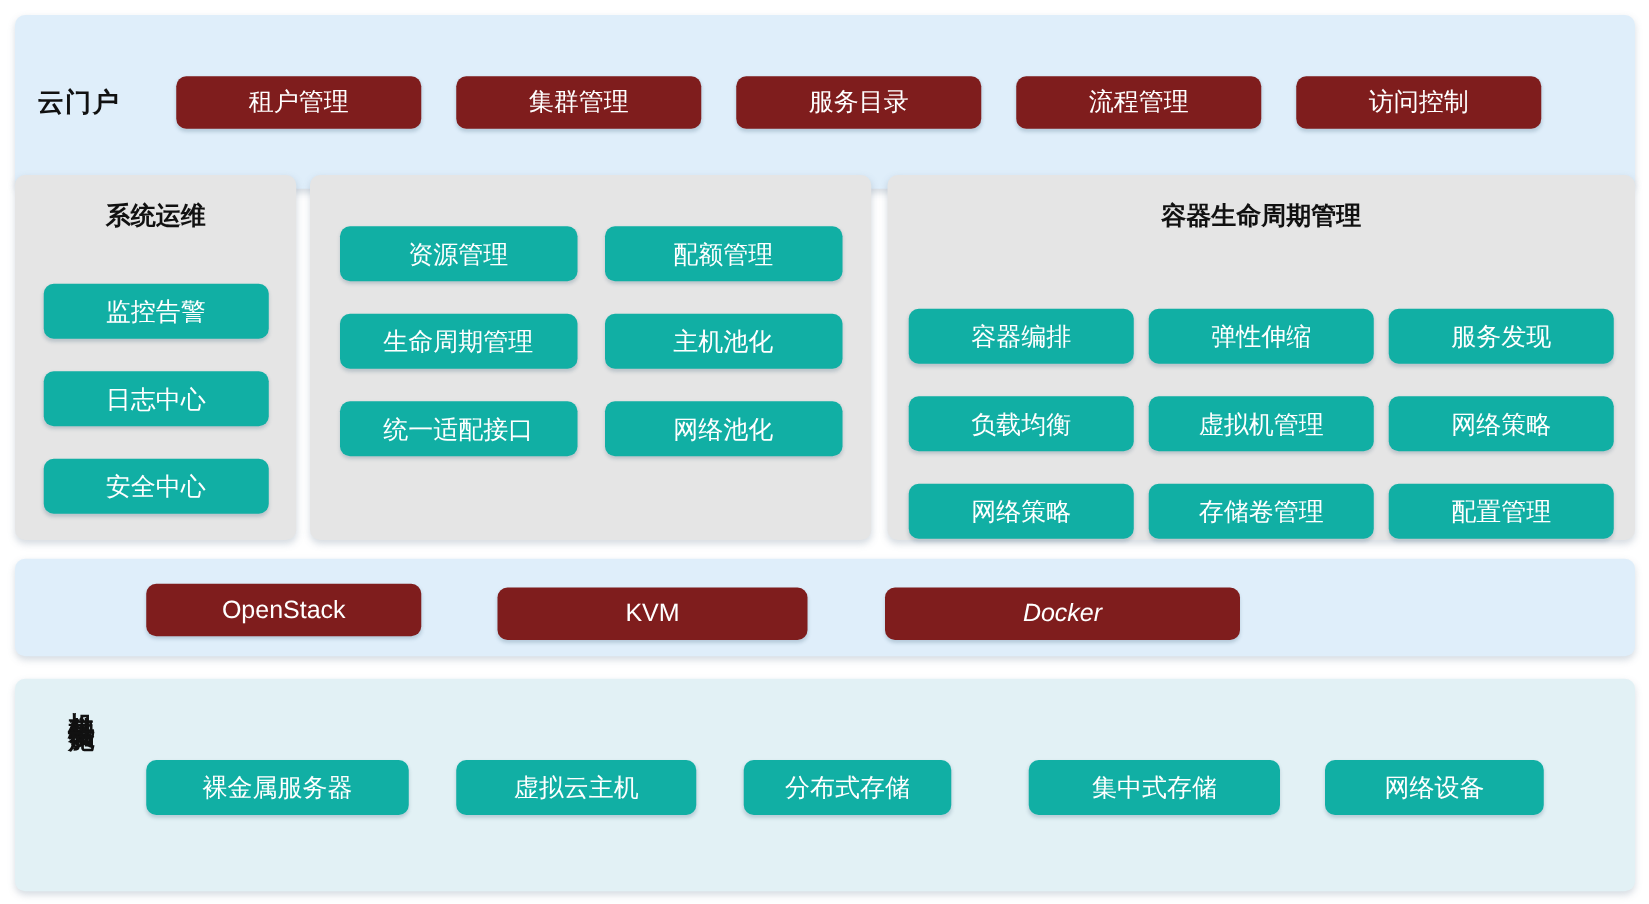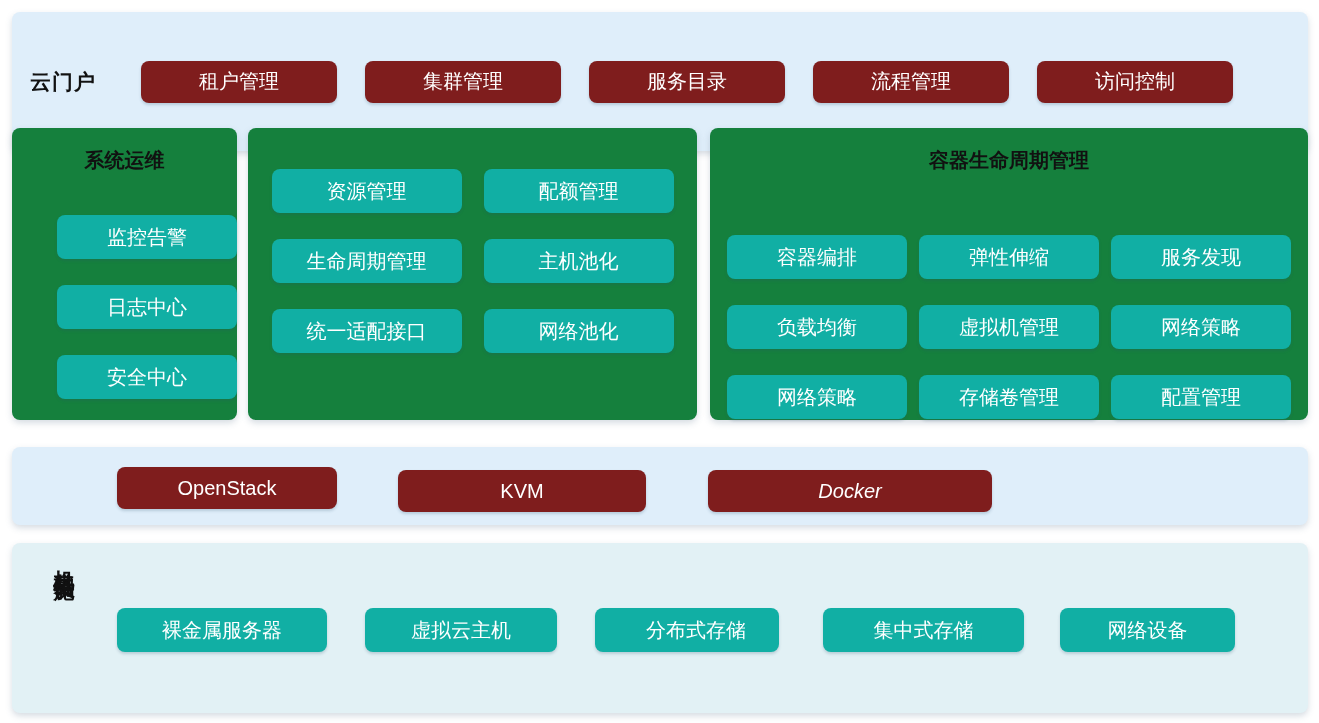--- a/index.html
+++ b/index.html
@@ -24,32 +24,32 @@
     color:#fff;font-size:20px;border-radius:8px;
     box-shadow:0 2px 3px rgba(40,80,110,.22);
     white-space:nowrap;cursor:default;
   }
   .btn.blue{background:#7f1d1d;}
   .btn.teal{background:#11afa4;}
   .banner-top .btn{width:196px;height:42px;margin-left:28px;}
   .banner-top .btn:first-of-type{margin-left:46px;}
 
   .panel{
-    position:absolute;top:128px;height:292px;
-    background:#15803d;border-radius:8px;
+    position:absolute;top:140px;height:292px;
+    background:#e5e5e5;border-radius:8px;
     box-shadow:0 3px 6px rgba(120,140,160,.30);
     box-sizing:border-box;
   }
   .panel-title{
     text-align:center;font-size:20px;font-weight:bold;margin-top:19px;
   }
   .panel-sys{left:12px;width:225px;}
   .panel-vm{left:248px;width:449px;}
   .panel-ctr{left:710px;width:598px;}
-  .btn-col{display:flex;flex-direction:column;align-items:flex-end;margin-top:41px;row-gap:26px;}
+  .btn-col{display:flex;flex-direction:column;align-items:center;margin-top:41px;row-gap:26px;}
   .btn-col .btn{width:180px;height:44px;}
   .btn-grid2{
     display:grid;grid-template-columns:repeat(2,190px);
     justify-content:center;column-gap:22px;row-gap:26px;margin-top:41px;
   }
   .btn-grid2 .btn{width:190px;height:44px;}
   .btn-grid3{
     display:grid;grid-template-columns:repeat(3,180px);
     justify-content:center;column-gap:12px;row-gap:26px;margin-top:61px;
   }
@@ -64,21 +64,21 @@
 
   .banner-infra{top:543px;height:170px;}
   .infra-label{
     position:absolute;left:40px;top:10px;height:152px;
     writing-mode:vertical-rl;text-orientation:upright;
     font-size:21px;font-weight:bold;letter-spacing:2px;line-height:24px;
   }
   .banner-infra .btn{position:absolute;top:65px;height:44px;}
   .inf-0{left:105px;width:210px;}
   .inf-1{left:353px;width:192px;}
-  .inf-2{left:583px;width:166px;padding-left:18px;}
+  .inf-2{left:583px;width:166px;}
   .inf-3{left:811px;width:201px;}
   .inf-4{left:1048px;width:175px;}
 </style>
 </head>
 <body>
 
 <div class="strip banner-top">
   <div class="portal-label">云门户</div>
   <div class="btn blue">租户管理</div>
   <div class="btn blue">集群管理</div>

